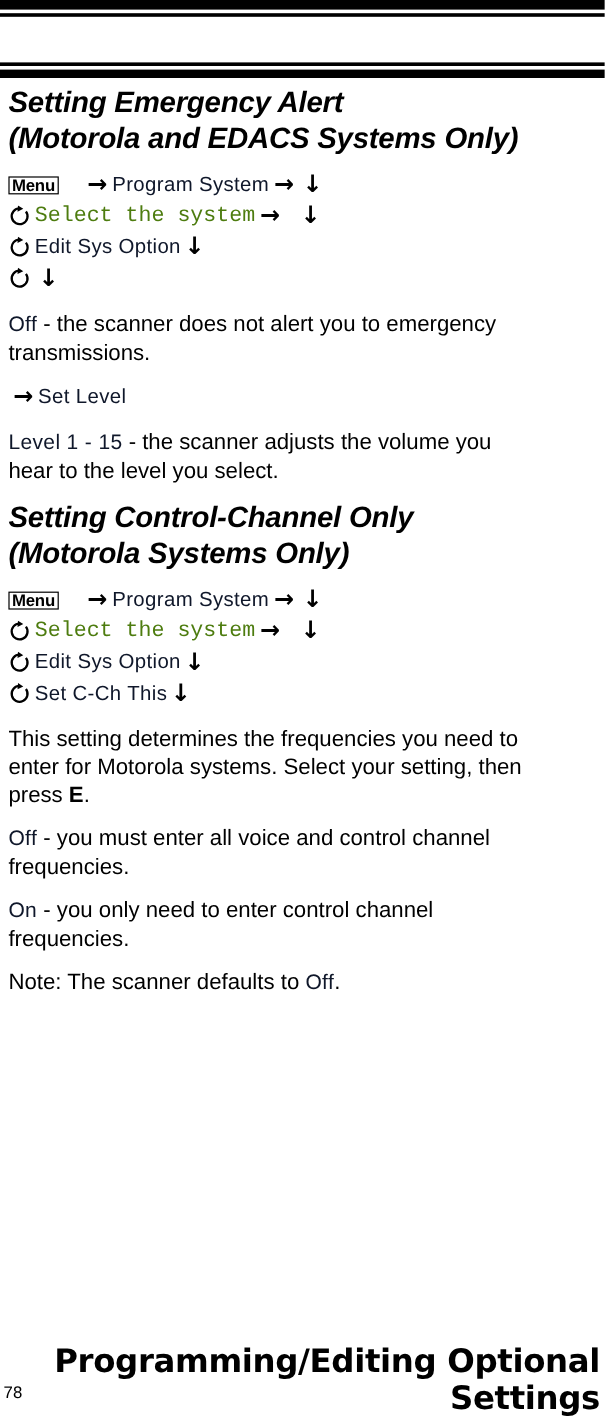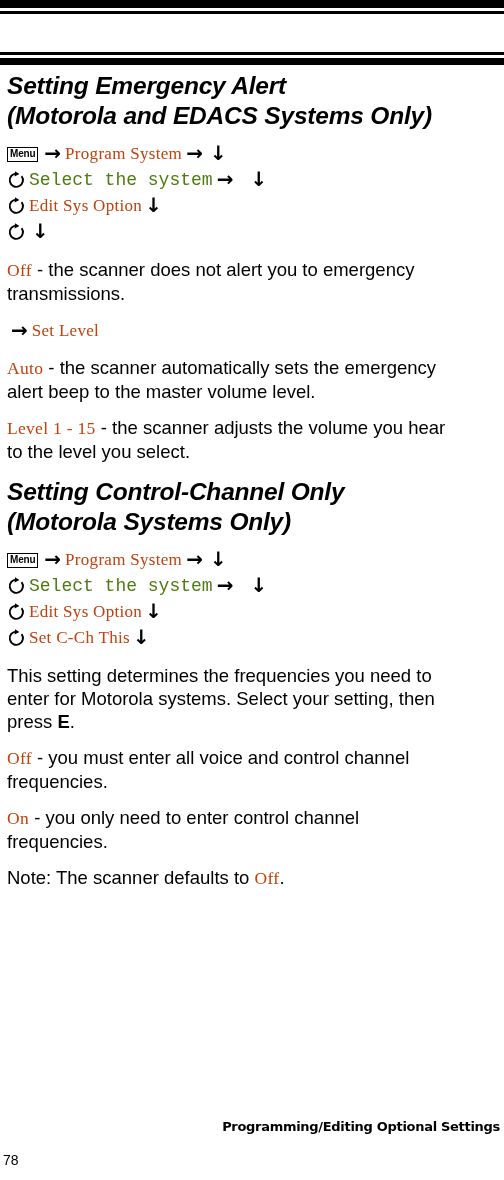--- a/index.html
+++ b/index.html
@@ -78,24 +78,24 @@
     display: flex;
     align-items: center;
     height: 26px;
     white-space: nowrap;
   }
   .key-box {
     display: inline-block;
     border: 1.5px solid #000;
     font-family: "Liberation Sans", sans-serif;
     font-weight: bold;
-    font-size: 10px;
+    font-size: 14px;
     line-height: 12px;
     padding: 0px 2px 1px 2px;
-    margin-right: 2px;
+    margin-right: 20px;
     color: #000;
     letter-spacing: -0.2px;
   }
   .arrow-right {
     font-family: "DejaVu Sans", sans-serif;
     font-size: 20px;
     line-height: 1;
     font-weight: bold;
     padding: 0 4px;
     position: relative;
@@ -115,22 +115,22 @@
     width: 19px;
     height: 20px;
     margin-right: 3px;
     position: relative;
     top: 1px;
     flex: 0 0 auto;
   }
   .knob-icon svg { display: block; }
 
   .mono {
-    font-family: Liberation Serif, serif;
-    color: #c2410c;
+    font-family: Liberation Sans, sans-serif;
+    color: #0f172a;
     font-size: 17px;
     letter-spacing: 0.3px;
   }
   .sans-step {
     font-family: Liberation Mono, monospace;
     font-size: 18px;
     color: #4d7c0f;
   }
   .gap-sm { display: inline-block; width: 10px; }
 
@@ -155,21 +155,21 @@
 
   
   .footer-title {
     position: absolute;
     left: 0;
     right: 4px;
     top: 1119px;
     text-align: right;
     font-family: "DejaVu Sans", sans-serif;
     font-weight: bold;
-    font-size: 13px;
+    font-size: 27px;
     letter-spacing: -0.3px;
     color: #000;
   }
   .page-number {
     position: absolute;
     left: 3px;
     top: 1152px;
     font-family: "Liberation Sans", sans-serif;
     font-size: 14px;
     color: #000;
@@ -240,21 +240,20 @@
   </div>
 
   <p class="body"><span class="mono">Off</span><span> - the scanner does not alert you to emergency transmissions.</span></p>
 
 
   <div class="arrow-line">
     <span class="arrow-right">→</span>
     <span class="mono">Set Level</span>
   </div>
 
-  <p class="body"><span class="mono">Auto</span><span> - the scanner automatically sets the emergency alert beep to the master volume level.</span></p>
 
   <p class="body"><span class="mono">Level 1 - 15</span><span> - the scanner adjusts the volume you hear to the level you select.</span></p>
 
   <div class="title-block second">
     <h2 class="section-title">
       <span class="line1">Setting Control-Channel Only</span>
       <span class="line2">(Motorola Systems Only)</span>
     </h2>
   </div>
 

